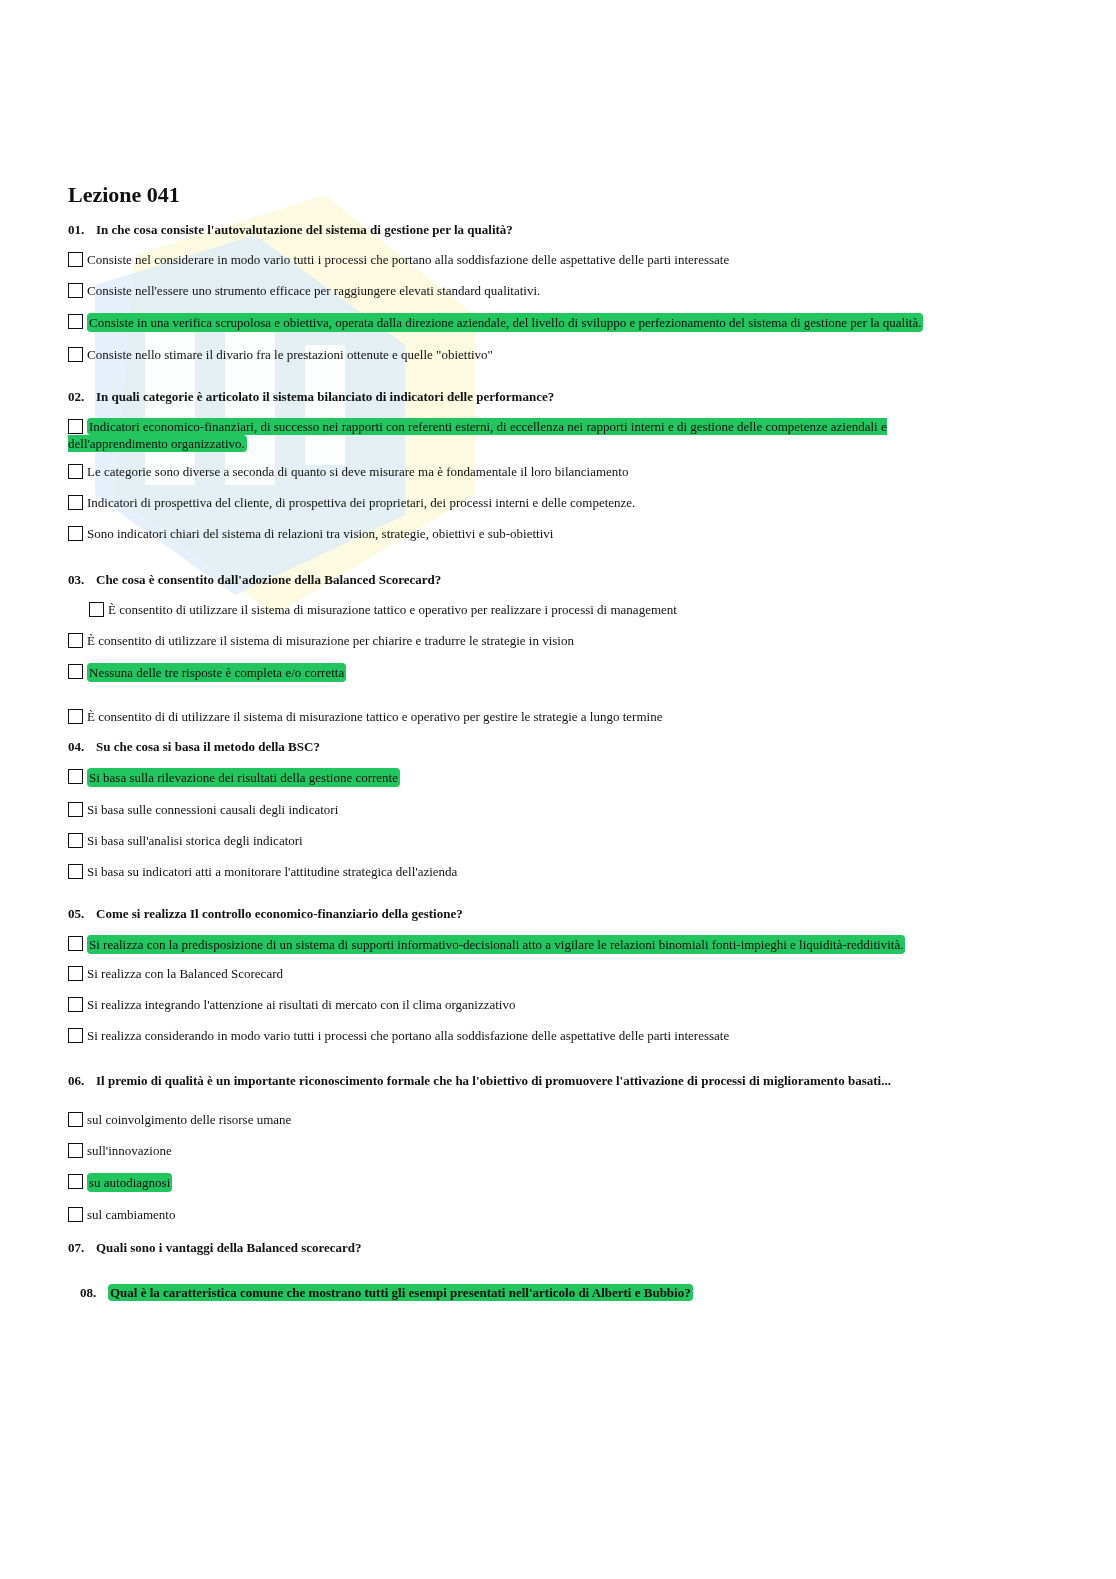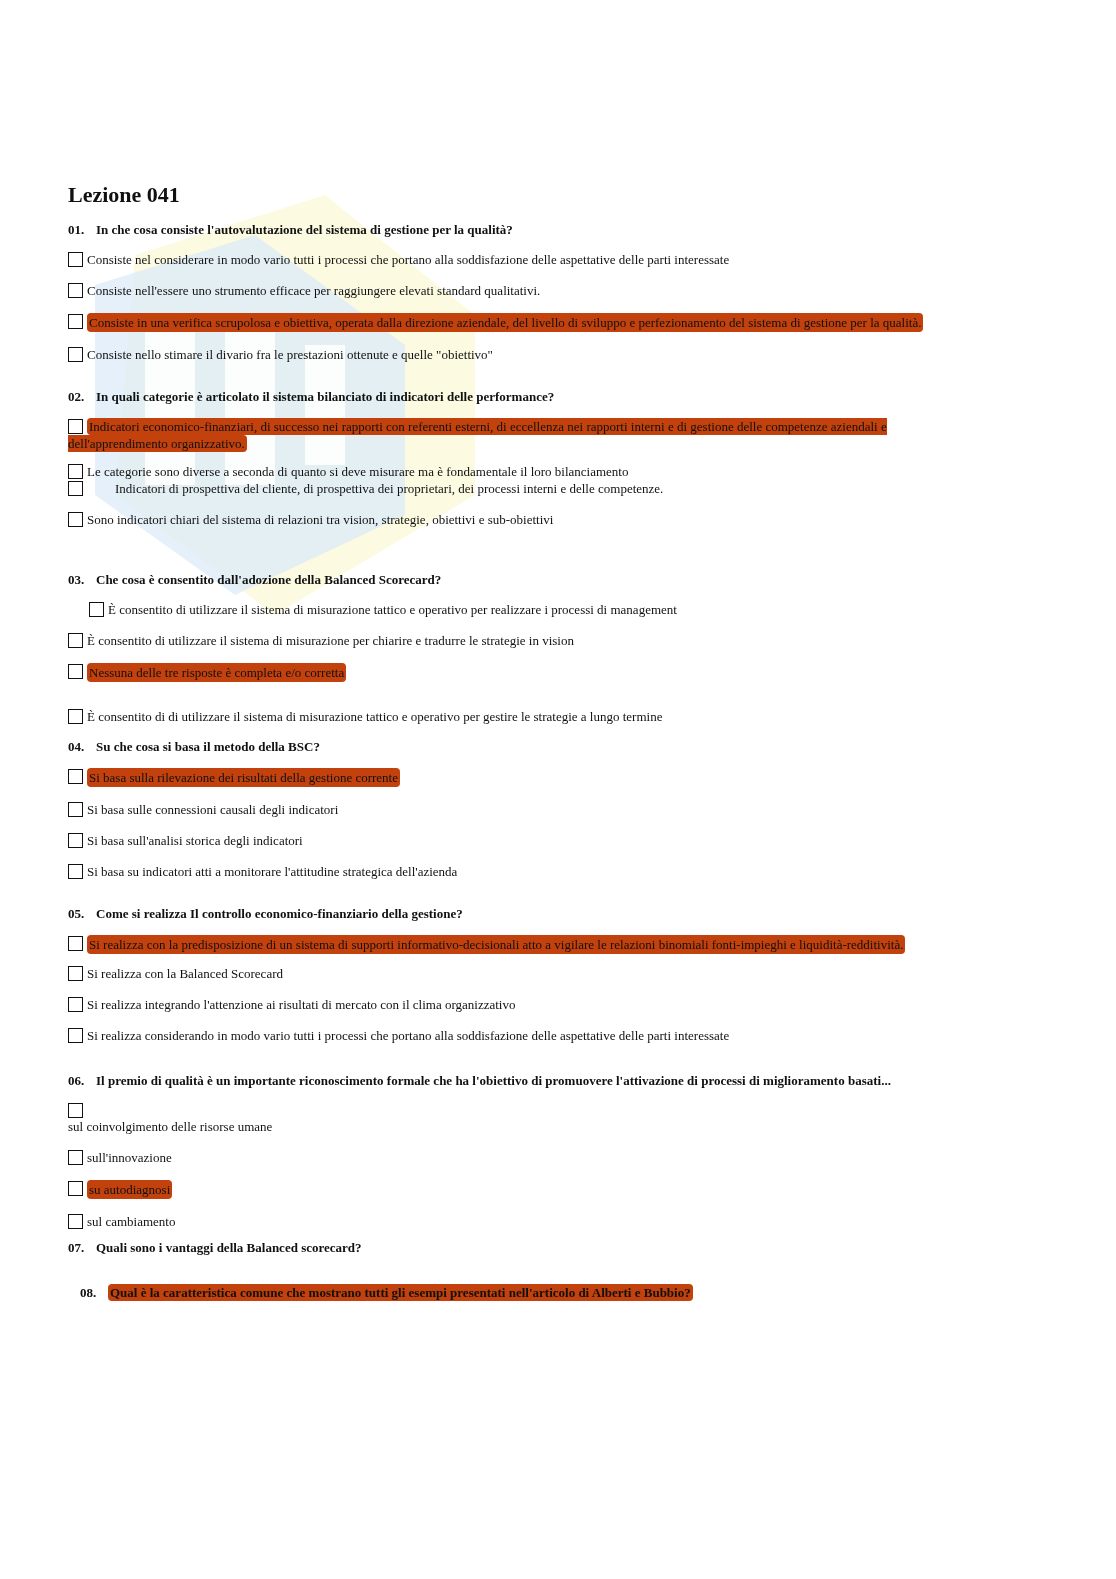--- a/index.html
+++ b/index.html
@@ -4,21 +4,21 @@
 <style>
   html, body { margin: 0; padding: 0; background: #ffffff; }
   body { width: 1116px; height: 1579px; position: relative; overflow: hidden;
          font-family: "Liberation Serif", "DejaVu Serif", serif; color: #111; }
   .watermark { position: absolute; left: 75px; top: 195px; width: 400px; height: 420px;
                pointer-events: none; opacity: 0.16; }
   .content { position: absolute; left: 68px; top: 180px; width: 990px; }
   .title { font-size: 22px; font-weight: bold; margin: 0; height: 30px; line-height: 30px; }
   .question { font-size: 13px; font-weight: bold; line-height: 16px; margin: 0; }
   .question .num { display: inline-block; width: 28px; }
-  .hl { background: #c2410c; border-radius: 4px; padding: 1px 2px; }
+  .hl { background: #22c55e; border-radius: 4px; padding: 1px 2px; }
   .option { display: flex; align-items: flex-start; font-size: 13px; line-height: 17px; }
   .box { flex: 0 0 auto; width: 15px; height: 15px; border: 1.5px solid #111;
          box-sizing: border-box; margin-right: 4px; margin-top: 1px; background: #fff; cursor: pointer; }
   .opt-text { flex: 1 1 auto; }
   .opt-text.hl { flex: 0 1 auto; }
   .wrap-opt { display: block; font-size: 13px; line-height: 17px; }
   .wrap-opt .box { display: inline-block; vertical-align: -3px; margin-top: 0; }
   .q-block { position: absolute; left: 0; width: 990px; }
 </style>
 </head>
@@ -58,21 +58,21 @@
 
 <div class="q-block" style="left:68px; top:389px;">
   <p class="question"><span class="num">02.</span><span>In quali categorie è articolato il sistema bilanciato di indicatori delle performance?</span></p>
   <div class="wrap-opt" style="margin-top:13px; width:880px;">
     <span class="box"></span><span class="hl">Indicatori economico-finanziari, di successo nei rapporti con referenti esterni, di eccellenza nei rapporti interni e di gestione delle competenze aziendali e dell'apprendimento organizzativo.</span>
   </div>
   <div class="option" style="margin-top:11px;">
     <span class="box"></span>
     <span class="opt-text">Le categorie sono diverse a seconda di quanto si deve misurare ma è fondamentale il loro bilanciamento</span>
   </div>
-  <div class="option" style="gap:28px;">
+  <div class="option" style="margin-top:14px;">
     <span class="box"></span>
     <span class="opt-text">Indicatori di prospettiva del cliente, di prospettiva dei proprietari, dei processi interni e delle competenze.</span>
   </div>
   <div class="option" style="margin-top:14px;">
     <span class="box"></span>
     <span class="opt-text">Sono indicatori chiari del sistema di relazioni tra vision, strategie, obiettivi e sub-obiettivi</span>
   </div>
 </div>
 
 <div class="q-block" style="left:68px; top:572px;">
@@ -130,21 +130,21 @@
     <span class="opt-text">Si realizza integrando l'attenzione ai risultati di mercato con il clima organizzativo</span>
   </div>
   <div class="option" style="margin-top:14px;">
     <span class="box"></span>
     <span class="opt-text">Si realizza considerando in modo vario tutti i processi che portano alla soddisfazione delle aspettative delle parti interessate</span>
   </div>
 </div>
 
 <div class="q-block" style="left:68px; top:1073px;">
   <p class="question"><span class="num">06.</span><span>Il premio di qualità è un importante riconoscimento formale che ha l'obiettivo di promuovere l'attivazione di processi di miglioramento basati...</span></p>
-  <div class="option" style="margin-top:13px;flex-direction:column;">
+  <div class="option" style="margin-top:22px;">
     <span class="box"></span>
     <span class="opt-text">sul coinvolgimento delle risorse umane</span>
   </div>
   <div class="option" style="margin-top:14px;">
     <span class="box"></span>
     <span class="opt-text">sull'innovazione</span>
   </div>
   <div class="option" style="margin-top:14px;">
     <span class="box"></span>
     <span class="opt-text hl">su autodiagnosi</span>

